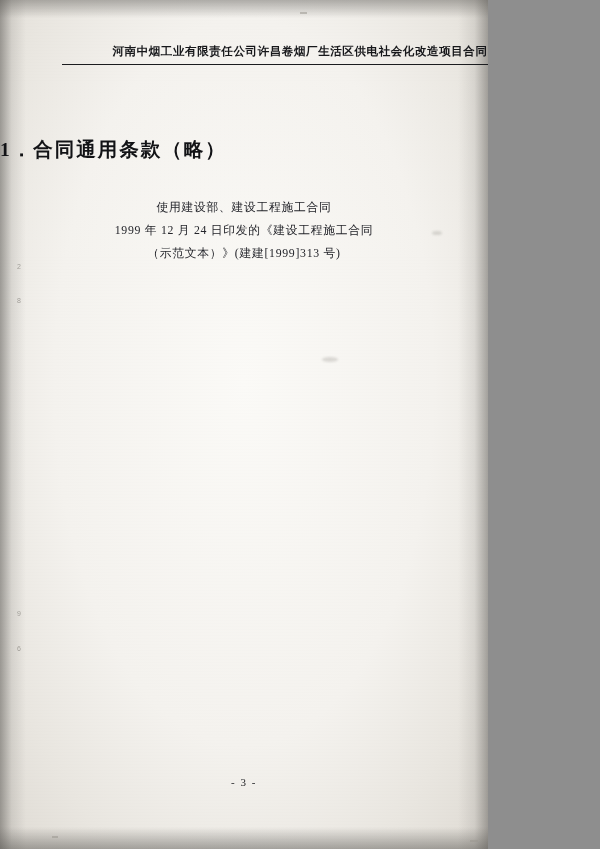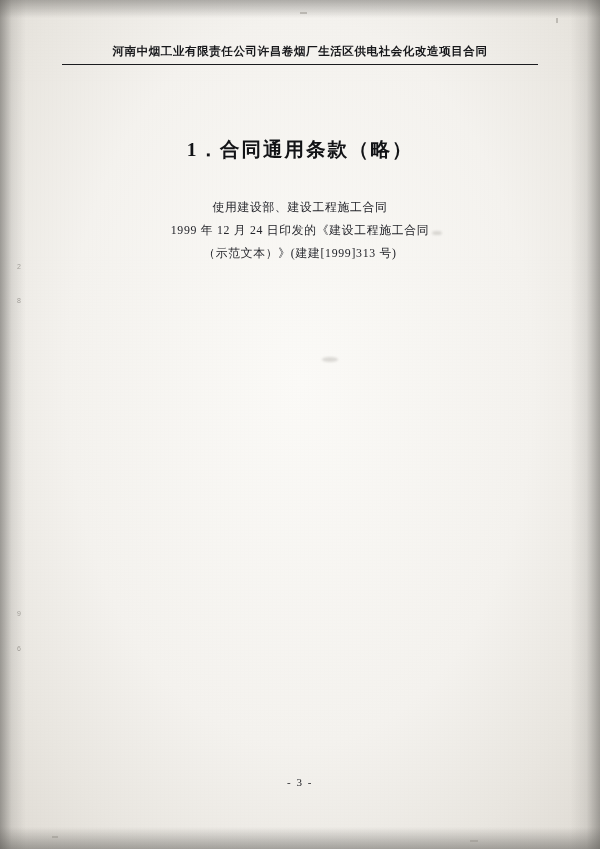--- a/index.html
+++ b/index.html
@@ -5,21 +5,21 @@
   html, body {
     margin: 0;
     padding: 0;
     background: #8e8e8e;
   }
   body {
     font-family: "Liberation Serif", "DejaVu Serif", serif;
   }
   .page {
     position: relative;
-    width: 600px;
+    width: 488px;
     height: 849px;
     overflow: hidden;
     background: #ffffff;
   }
   
   .paper-bg {
     position: absolute;
     inset: 0;
     background:
       radial-gradient(ellipse at 50% 45%, #fbfaf7 0%, #f4f2ee 55%, #e9e6e0 80%, #dedad3 100%);
@@ -82,21 +82,21 @@
     border-top: 1.6px solid #1b1c1f;
     width: 100%;
   }
 
   
   .doc-title {
     position: absolute;
     left: 0;
     right: 0;
     top: 136px;
-    text-align: center;
+    text-align: left;
     font-size: 19.5px;
     font-weight: 700;
     letter-spacing: 2px;
     color: #121316;
     font-family: "Liberation Serif", "DejaVu Serif", serif;
   }
 
   
   .body-block {
     position: absolute;

